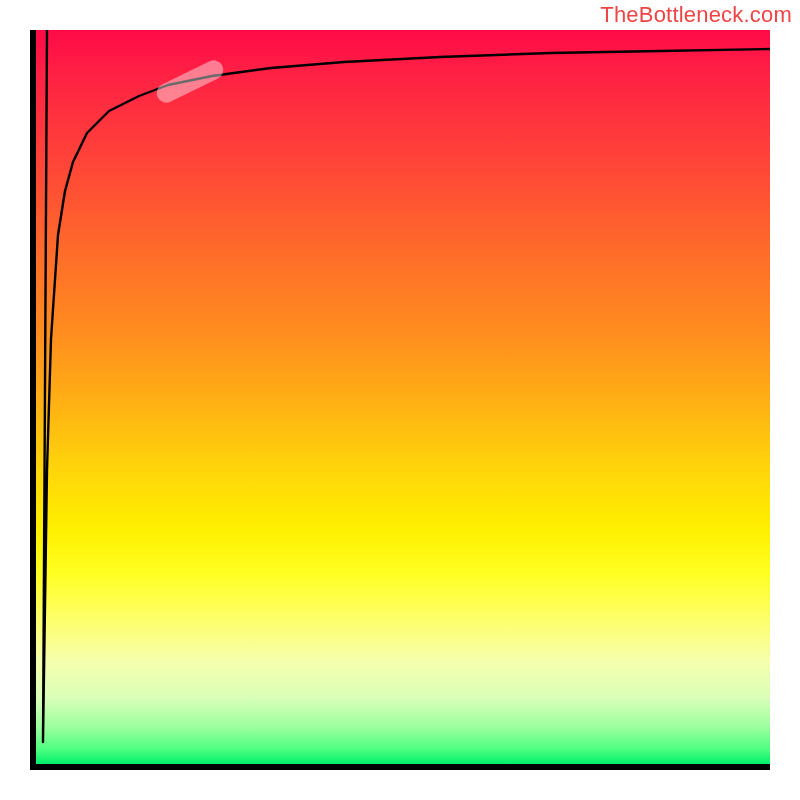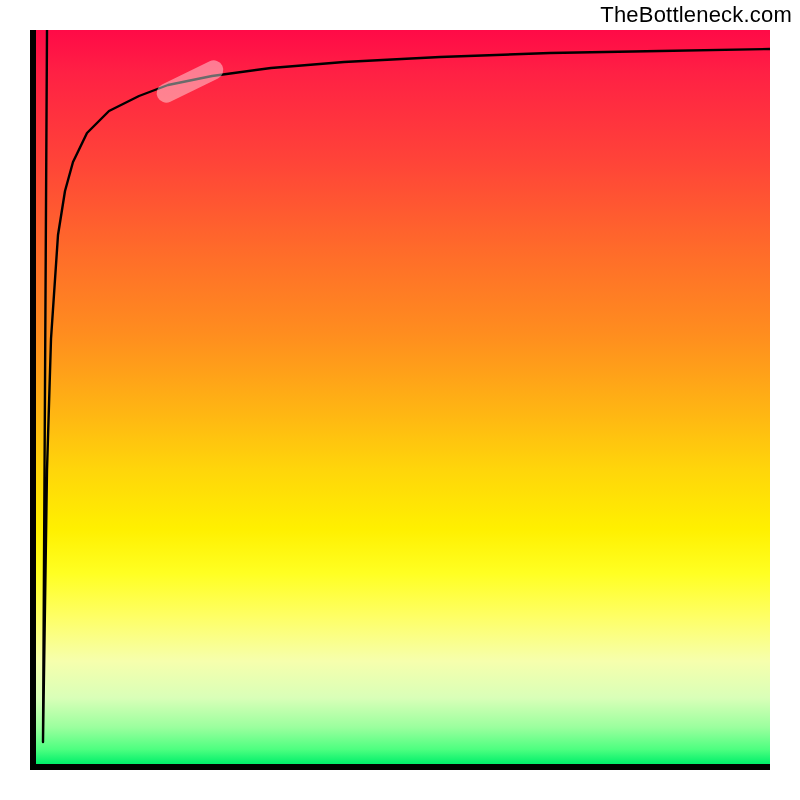--- a/index.html
+++ b/index.html
@@ -13,21 +13,21 @@
   }
   .stage {
     position: relative;
     width: 800px;
     height: 800px;
   }
   .watermark {
     position: absolute;
     top: 2px;
     right: 8px;
-    color: #000000;
+    color: #ef4444;
     font-size: 22px;
     letter-spacing: 0.2px;
     font-weight: 400;
     user-select: none;
   }
   .axis-left {
     position: absolute;
     left: 30px;
     top: 30px;
     width: 6px;

